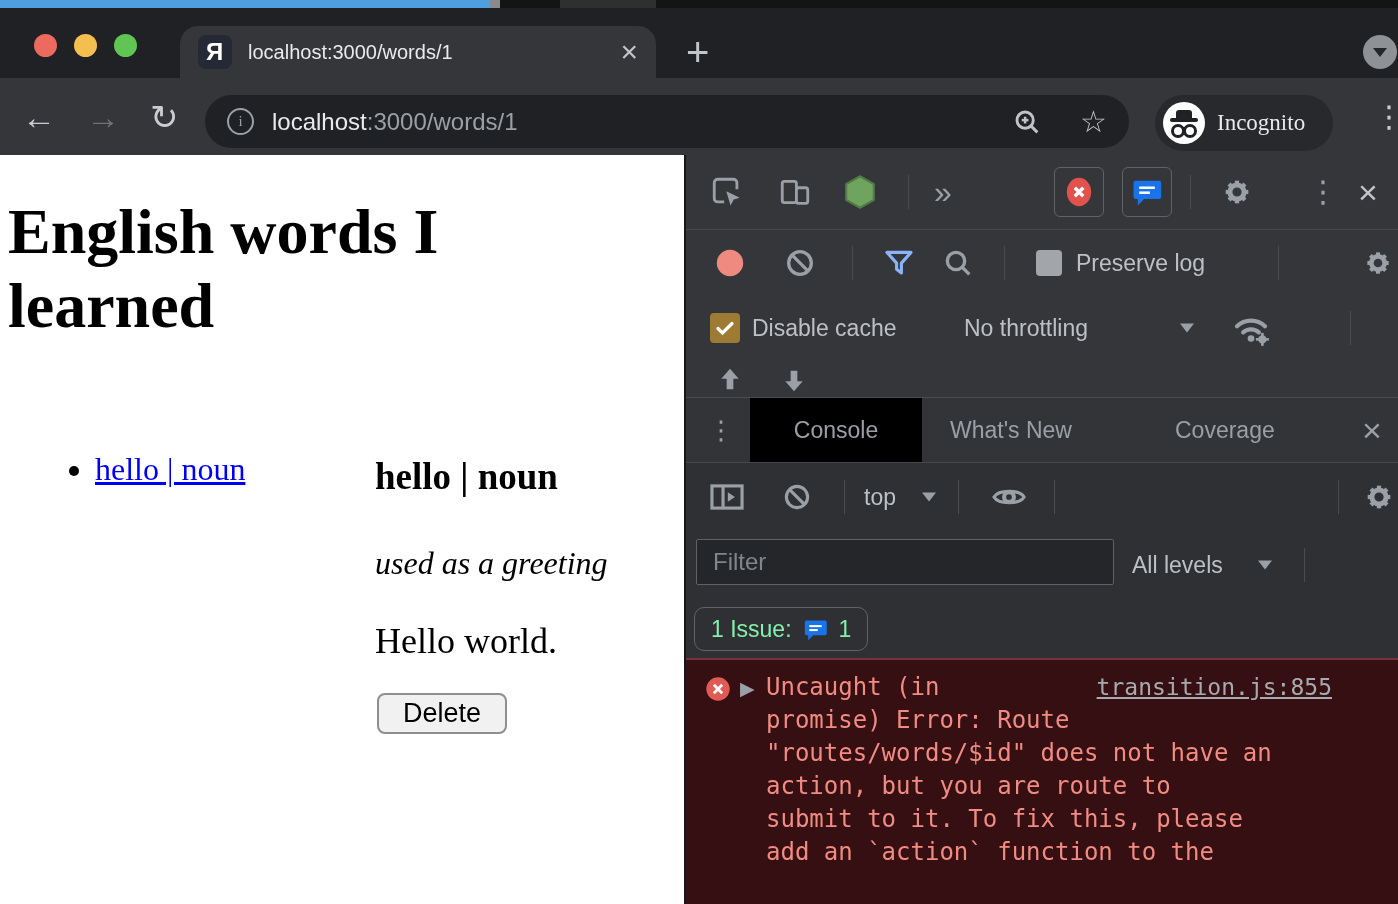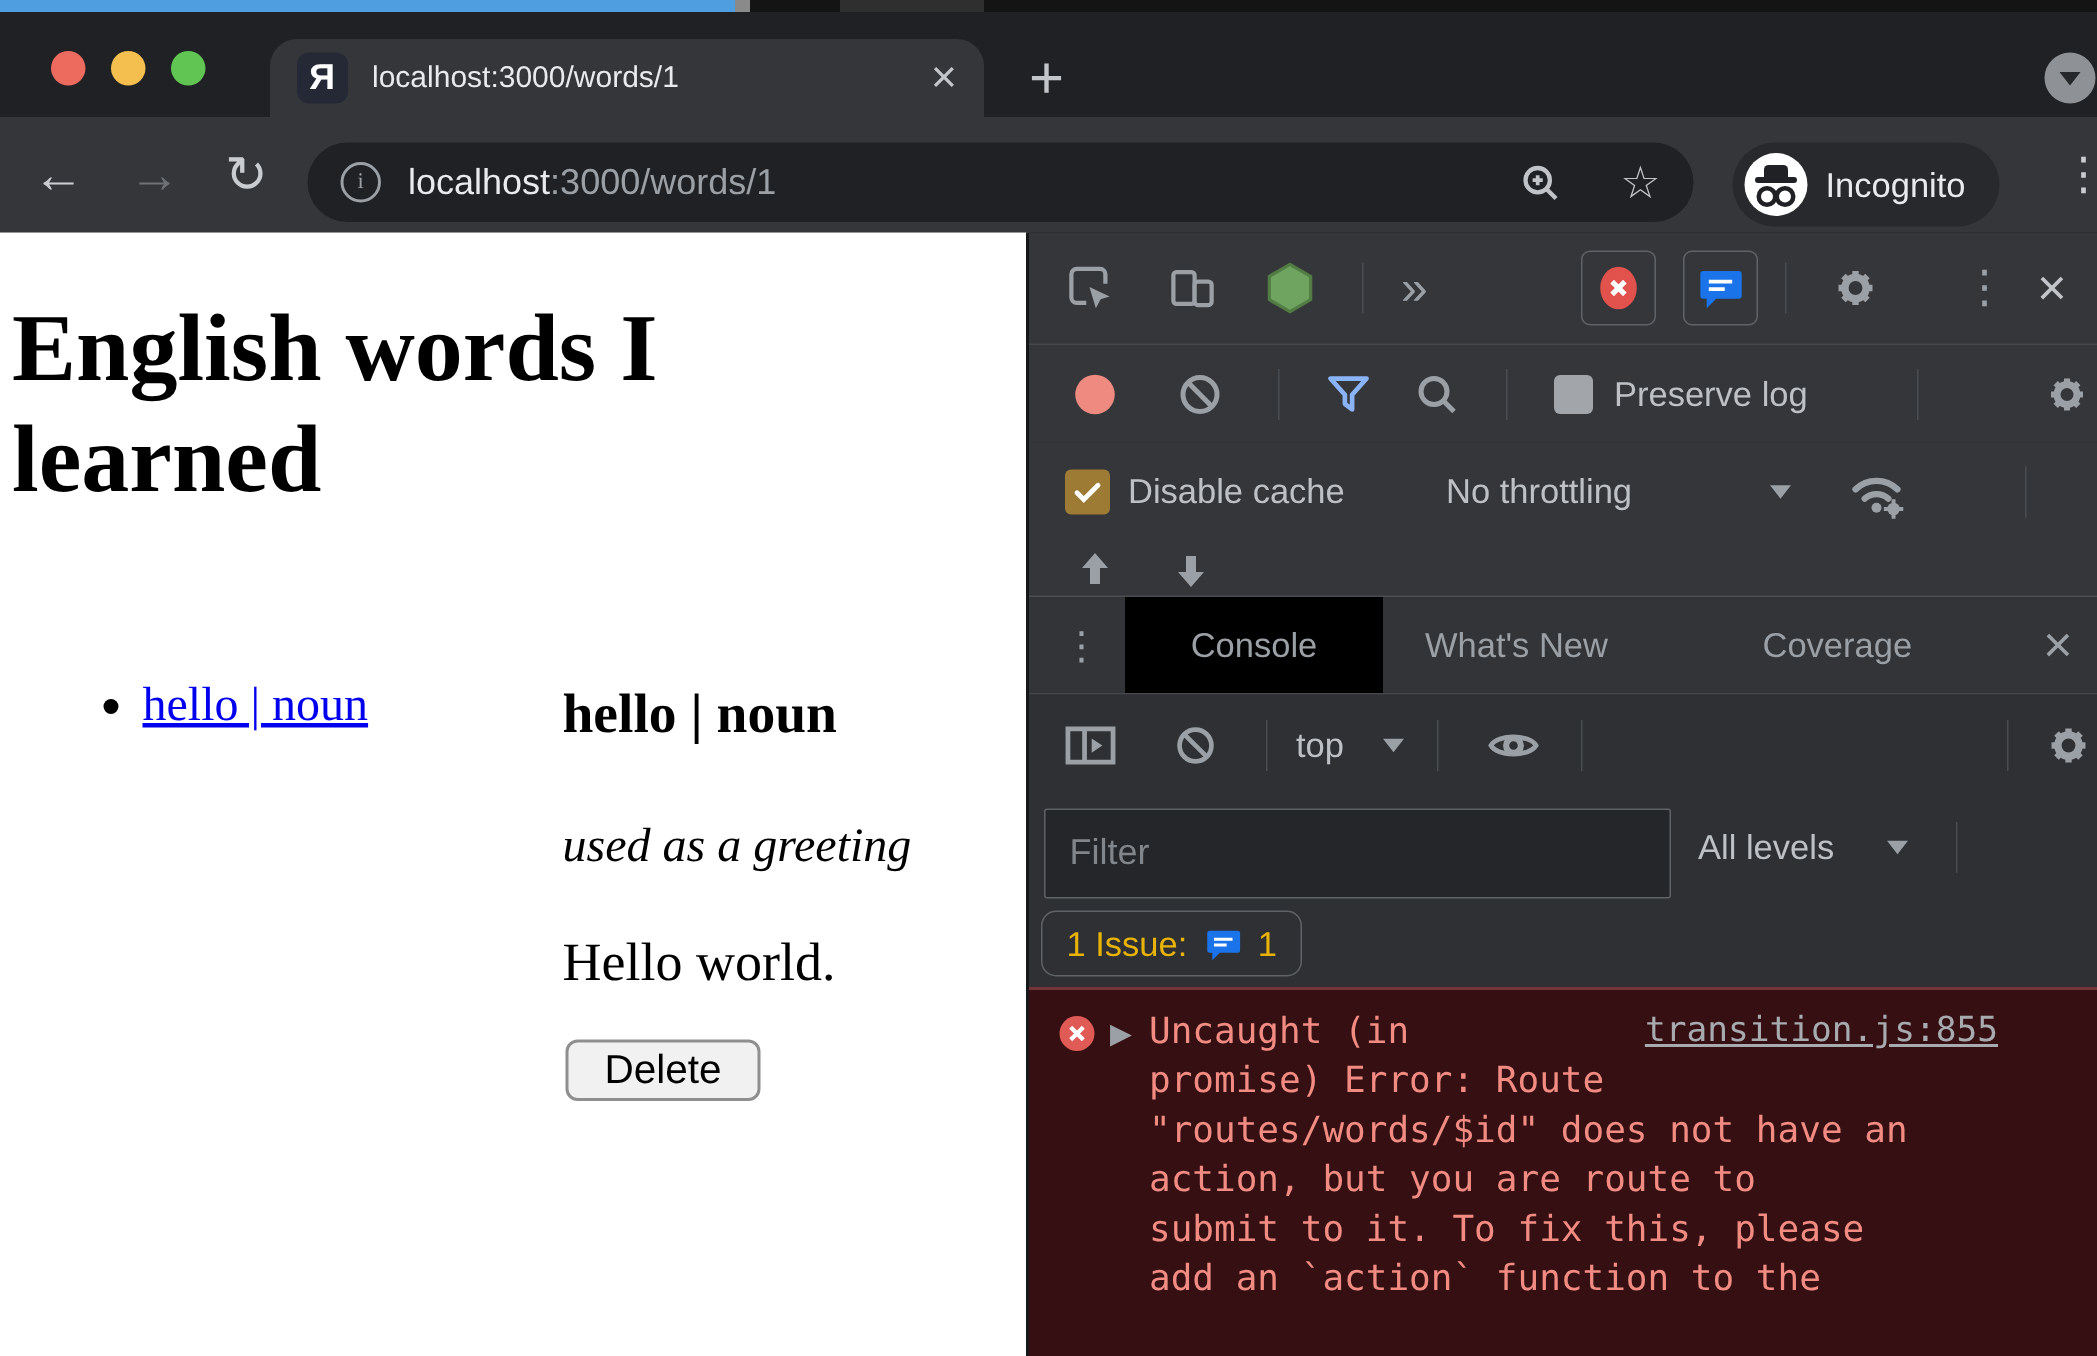--- a/index.html
+++ b/index.html
@@ -19,21 +19,21 @@
   #tab .close{color:#c2c5c9;font-size:30px;line-height:30px;}
   #newtab{position:absolute;left:686px;top:30px;color:#c2c5c9;font-size:40px;line-height:28px;}
   #tabsearch{position:absolute;left:1363px;top:27px;width:34px;height:34px;border-radius:50%;background:#8e9196;display:flex;align-items:center;justify-content:center;color:#26272b;font-size:13px;}
   #toolbar{left:0;top:78px;width:1398px;height:77px;background:#35363a;}
   .navbtn{position:absolute;top:22px;font-size:34px;line-height:34px;color:#c9ccd1;}
   #omnibox{position:absolute;left:205px;top:17px;width:924px;height:53px;border-radius:27px;background:#202124;display:flex;align-items:center;padding:0 22px;box-sizing:border-box;}
   #infoicon{width:23px;height:23px;border-radius:50%;border:2px solid #9aa0a6;color:#9aa0a6;font-size:15px;display:flex;align-items:center;justify-content:center;font-family:"Liberation Serif",serif;}
   #urltext{margin-left:18px;font-size:24px;flex:1;white-space:nowrap;overflow:hidden;}
   #urltext .host{color:#e8eaed;} #urltext .rest{color:#9aa0a6;}
   #omnibox .star{font-size:30px;color:#c0c3c7;margin-left:38px;}
-  #incogpill{position:absolute;left:1155px;top:17px;width:178px;height:56px;border-radius:28px;background:#27292c;display:flex;align-items:center;padding:0 8px;box-sizing:border-box;}
+  #incogpill{position:absolute;left:1155px;top:17px;width:178px;height:56px;border-radius:28px;background:#27292c;display:flex;align-items:center;padding:0 8px;box-sizing:border-box;font-family:Liberation Serif, serif;}
   #incogav{width:42px;height:42px;border-radius:50%;background:#fff;position:relative;flex:0 0 auto;}
   #incogav .crown{position:absolute;left:13px;top:8px;width:16px;height:8px;background:#202124;border-radius:3px 3px 0 0;}
   #incogav .brim{position:absolute;left:7px;top:16px;width:28px;height:4px;background:#202124;border-radius:2px;}
   #incogav .gl{position:absolute;top:22px;width:8px;height:8px;border:3px solid #202124;border-radius:50%;}
   #incogav .gl.l{left:8px;} #incogav .gl.r{right:8px;}
   #incogav .bridge{position:absolute;left:20px;top:25px;width:3px;height:3px;background:#202124;}
   #incogpill .lab{color:#e8eaed;font-size:23px;margin-left:12px;}
   .kebab{color:#c8cbd0;font-size:30px;line-height:30px;}
   #menubtn{position:absolute;left:1374px;top:24px;}
   
@@ -61,23 +61,23 @@
   #rowH{top:445px;height:58px;background:#2e3033;}
   #err{top:503px;height:246px;background:#350f12;border-top:2px solid #75343a;box-sizing:border-box;}
   .iconbox{width:50px;height:50px;border:1px solid #5f6368;border-radius:6px;display:flex;align-items:center;justify-content:center;box-sizing:border-box;}
   .chk{box-sizing:border-box;border-radius:4px;}
   #chk-preserve{width:26px;height:26px;background:#a2a6ab;}
   #chk-cache{width:30px;height:30px;background:#9e7b35;display:flex;align-items:center;justify-content:center;}
   .caret{width:0;height:0;border-left:9px solid transparent;border-right:9px solid transparent;border-top:12px solid #9aa0a6;}
   .caret.sm{border-left-width:7px;border-right-width:7px;border-top-width:9px;}
   #drawer-tabs .dtab{position:absolute;top:0;height:100%;display:flex;align-items:center;font-size:23px;color:#9aa0a6;}
   #tab-console{left:64px;width:172px;background:#000;color:#e8eaed;justify-content:center;}
-  #filterinput{position:absolute;left:10px;top:9px;width:418px;height:60px;background:#25262a;border:1px solid #5e6267;border-radius:2px;box-sizing:border-box;color:#cfd2d6;font-size:24px;padding:12px 16px;font-family:"Liberation Sans",sans-serif;}
+  #filterinput{position:absolute;left:10px;top:9px;width:418px;height:46px;background:#25262a;border:1px solid #5e6267;border-radius:2px;box-sizing:border-box;color:#cfd2d6;font-size:24px;padding:12px 16px;font-family:"Liberation Sans",sans-serif;}
   #filterinput::placeholder{color:#80868b;}
-  #issuepill{position:absolute;left:8px;top:7px;height:44px;display:inline-flex;align-items:center;gap:10px;border:1px solid #5f6368;border-radius:10px;padding:0 16px;font-size:23px;color:#eab308;box-sizing:border-box;}
+  #issuepill{position:absolute;left:8px;top:7px;height:44px;display:inline-flex;align-items:center;gap:10px;border:1px solid #5f6368;border-radius:10px;padding:0 16px;font-size:23px;color:#86efac;box-sizing:border-box;}
   #errtext{position:absolute;left:80px;top:11px;width:566px;font-family:"DejaVu Sans Mono",monospace;font-size:24px;line-height:33px;color:#f28b82;}
   #errtext .line{white-space:nowrap;}
   #errtext .first{display:flex;justify-content:space-between;}
   #errlink{color:#a7abb0;text-decoration:underline;font-family:"DejaVu Sans Mono",monospace;font-size:23px;}
   #errcaret{position:absolute;left:54px;top:17px;color:#9aa0a6;font-size:19px;}
   #erricon{position:absolute;left:18px;top:15px;}
   .x{font-size:34px;line-height:34px;color:#c2c5c9;}
 </style>
 </head>
 <body>

